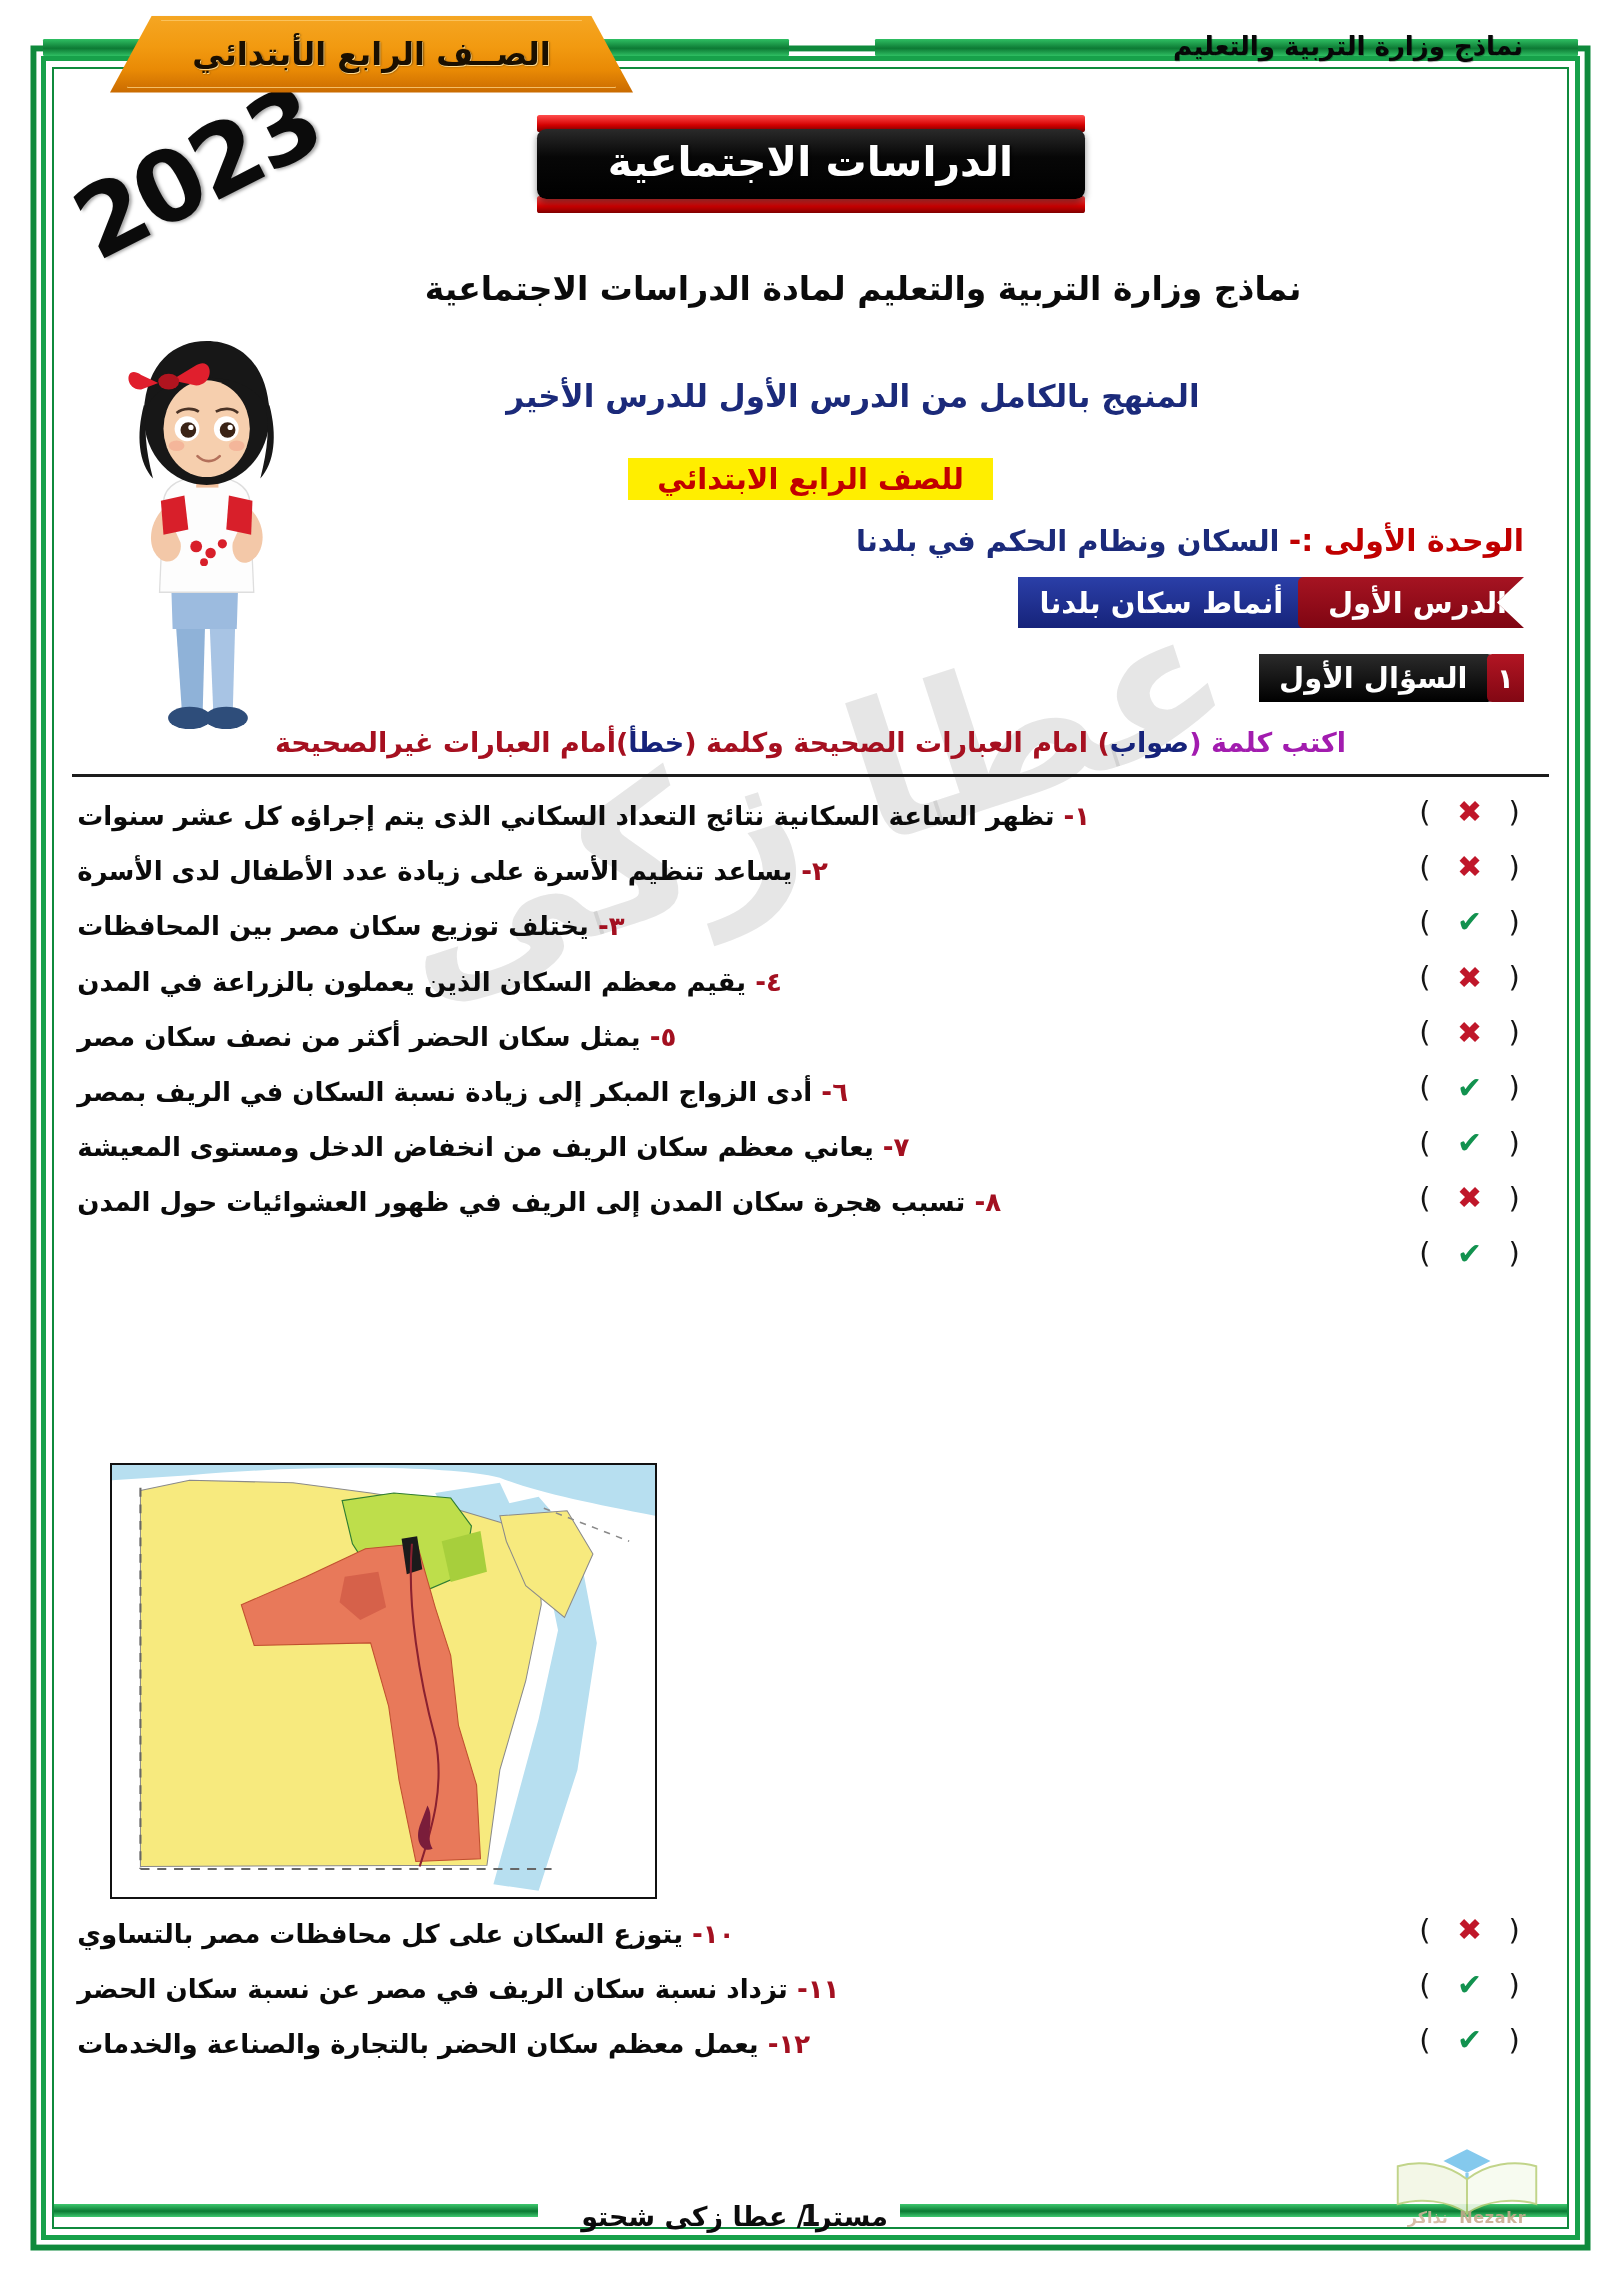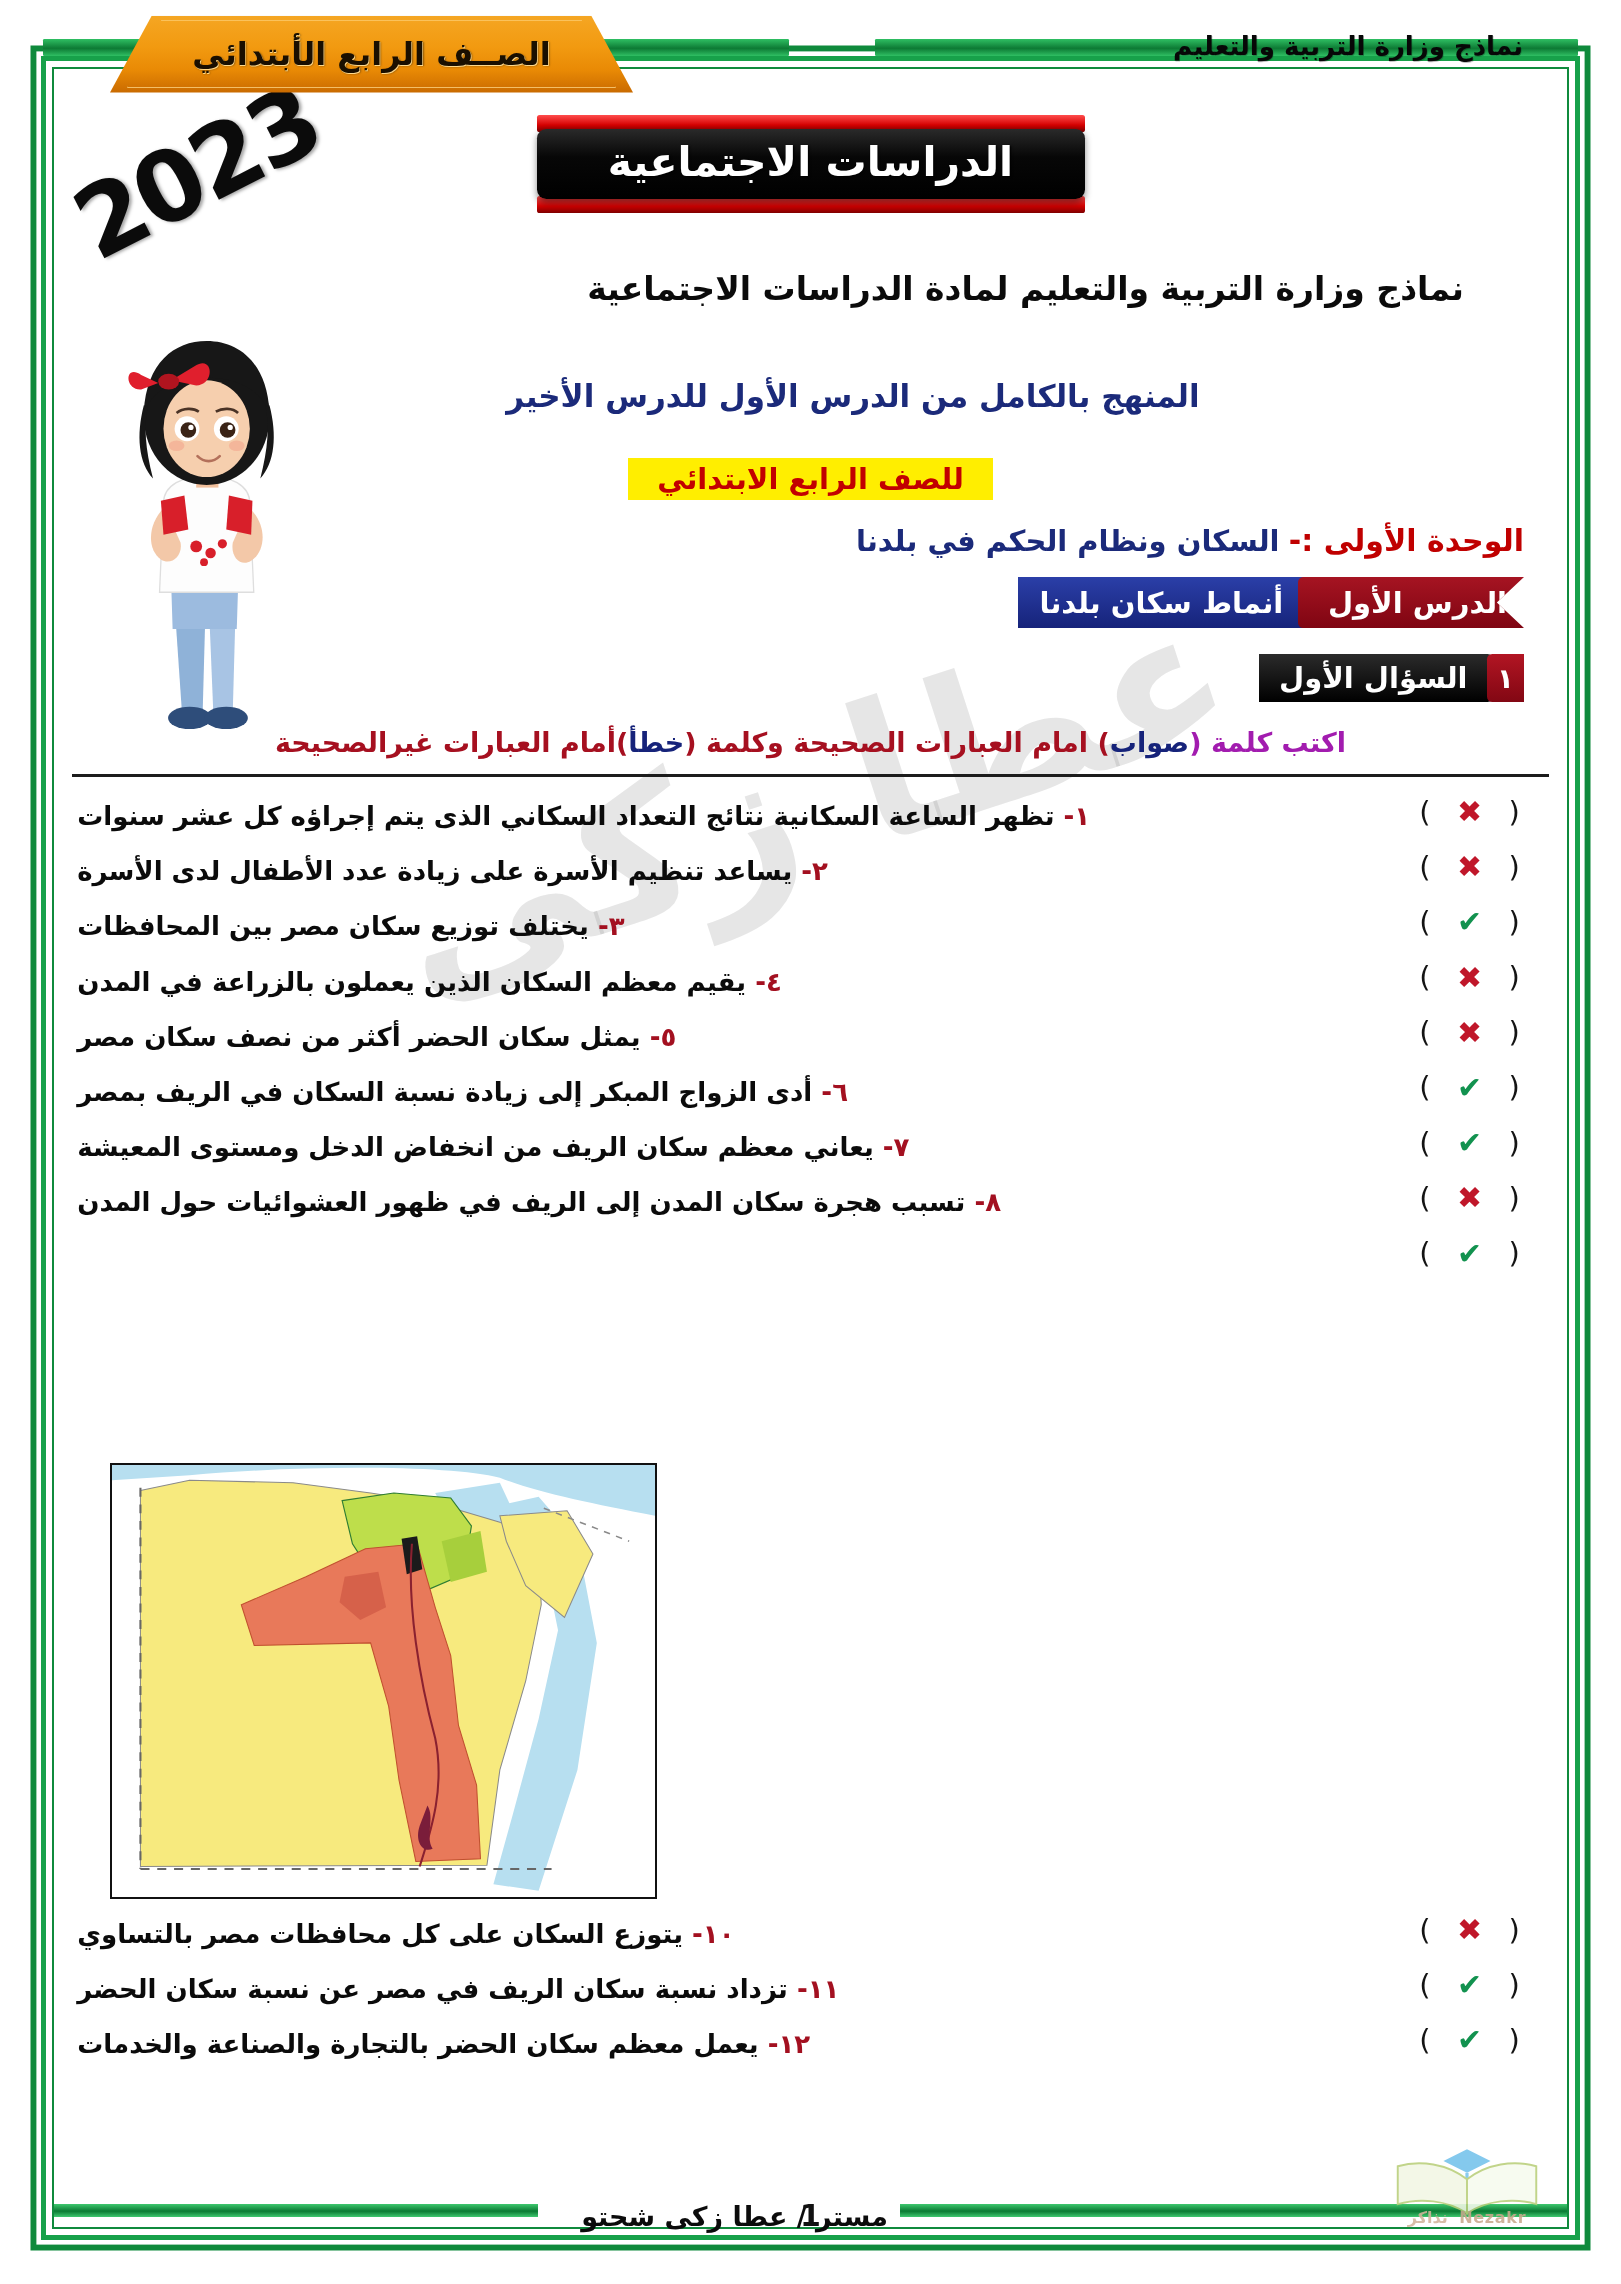--- a/index.html
+++ b/index.html
@@ -81,21 +81,21 @@
     box-shadow:0 3.9px 7.8px rgba(0,0,0,.45);
   }
   .title-plate .blackbox span{
     display:block;text-align:center;color:#fff;font-size:41px;font-weight:700;
     letter-spacing:0.7px;text-shadow:1.3px 1.3px 2px rgba(0,0,0,.9);white-space:nowrap;
   }
 
   
   .sub1{
     position:absolute;right:157px;top:269px;left:262px;z-index:25;
-    font-size:33px;font-weight:700;color:#0b0b0b;white-space:nowrap;
+    text-align:center;font-size:33px;font-weight:700;color:#0b0b0b;white-space:nowrap;
   }
   .sub2{
     position:absolute;right:196px;top:378px;left:281px;z-index:25;
     text-align:center;font-size:31px;font-weight:700;color:#1b2a7a;white-space:nowrap;
   }
   .sub3-wrap{position:absolute;right:0;left:0;top:458px;display:flex;justify-content:center;z-index:25;align-items:center;}
   .sub3{
     background:#ffee00;padding:3.9px 29px;color:#c20000;font-size:29px;font-weight:700;
     white-space:nowrap;
   }

